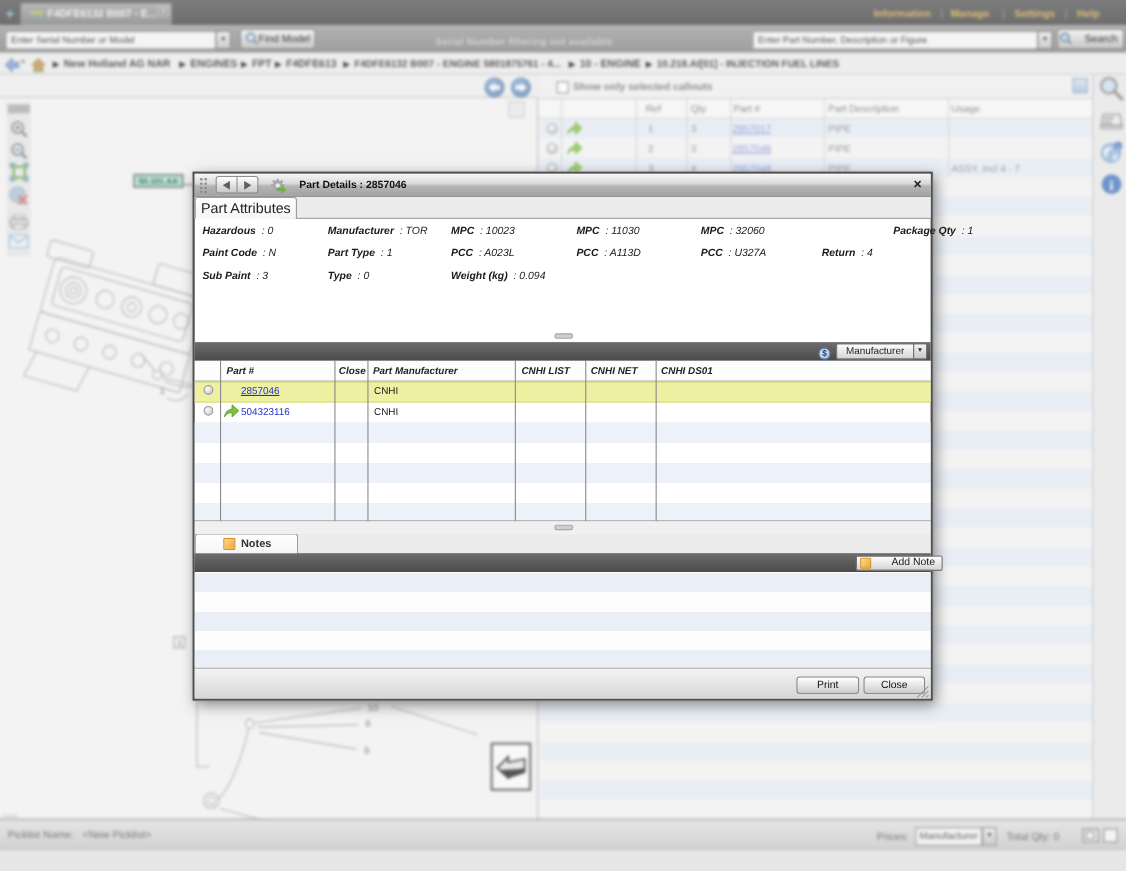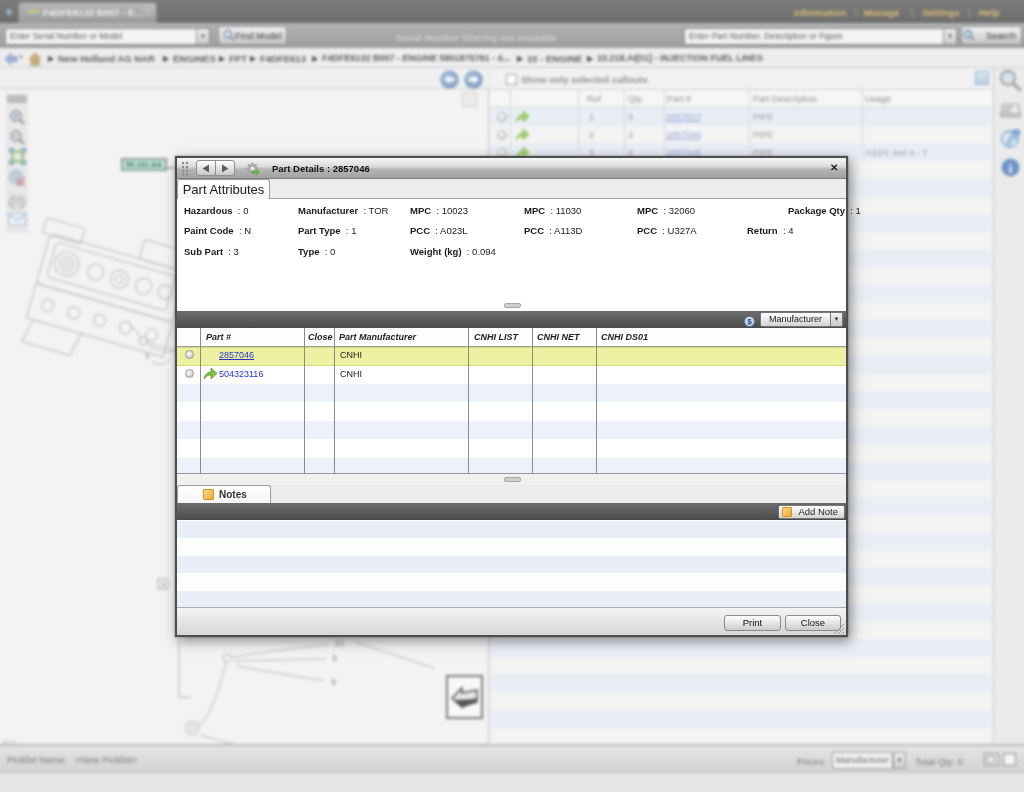--- a/index.html
+++ b/index.html
@@ -8,21 +8,21 @@
   #bg { position:absolute; left:0; top:0; width:1024px; height:792px; filter:blur(1.5px); }
   #modal { position:absolute; left:175px; top:156px; width:673px; height:481px; border:2px solid #4e4e4e; background:#fff; box-shadow:3px 4px 12px rgba(50,50,50,.55), 0 0 2px rgba(0,0,0,.4); font-size:9.5px; color:#1a1a1a; }
   .t9 { font-size:9px; }
   .bc { font-size:9.5px; font-weight:bold; color:#5c5c5c; white-space:nowrap; }
   .sep { font-size:8px; color:#4a4a4a; }
   .hdr { font-size:9px; color:#8f8f8f; }
   .cell { font-size:9px; color:#9a9a9a; }
   .lnk { font-size:9px; color:#98a2d8; text-decoration:underline; }
   .radio { width:10px; height:10px; border-radius:50%; background:radial-gradient(circle at 40% 35%,#fdfdfd,#c0c0c0); border:1px solid #b0b0b0; }
   .ghl { font-size:9px; font-weight:bold; color:#222;font-style:italic; }
-  .att { font-size:9.5px; white-space:nowrap; color:#1a1a1a; }
+  .att { font-size:9.5px; white-space:nowrap; color:#1a1a1a;font-style:italic; }
 </style>
 </head>
 <body>
 <div id="bg">
 
   <div class="abs" style="left:-5px;top:-5px;width:1034px;height:28px;background:linear-gradient(#7f7f7f,#6d6d6d);"></div>
   <div class="abs" style="left:5px;top:4px;font-size:14px;font-weight:bold;color:#9cc6e0;">+</div>
   <div class="abs" style="left:18px;top:2px;width:139px;height:21px;background:linear-gradient(#b7b7b7,#989898);border:1px solid #8b8b8b;border-bottom:none;border-radius:4px 4px 0 0;"></div>
   <div class="abs" style="left:27px;top:10px;width:13px;height:6px;background:linear-gradient(#ddca6e,#8aa8c8);border-radius:2px;"></div>
   <div class="abs" style="left:43px;top:7px;font-size:9.5px;font-weight:bold;color:#f2f2f2;">F4DFE6132 B007 - E...</div>
@@ -304,28 +304,28 @@
 
   <div class="abs" style="left:0;top:21px;width:669px;height:20px;background:#ececec;border-bottom:1px solid #9e9e9e;"></div>
   <div class="abs" style="left:0;top:21px;width:93px;height:20px;background:linear-gradient(#ffffff,#f4f4f4);border:1px solid #9e9e9e;border-bottom:none;border-radius:3px 3px 0 0;font-size:13px;color:#222;line-height:19px;text-align:center;">Part Attributes</div>
   <div class="abs" style="left:1px;top:40px;width:77px;height:2px;background:#fdfdfd;"></div>
 
   <div class="abs att" style="left:7px;top:47px;"><b>Hazardous</b>&nbsp; : 0</div>
   <div class="abs att" style="left:121px;top:47px;"><b>Manufacturer</b>&nbsp; : TOR</div>
   <div class="abs att" style="left:233px;top:47px;"><b>MPC</b>&nbsp; : 10023</div>
   <div class="abs att" style="left:347px;top:47px;"><b>MPC</b>&nbsp; : 11030</div>
   <div class="abs att" style="left:460px;top:47px;"><b>MPC</b>&nbsp; : 32060</div>
-  <div class="abs att" style="left:570px;top:47px;padding-left:41px;"><b>Package Qty</b>&nbsp; : 1</div>
+  <div class="abs att" style="left:594px;top:47px;padding-left:41px;"><b>Package Qty</b>&nbsp; : 1</div>
   <div class="abs att" style="left:7px;top:67px;"><b>Paint Code</b>&nbsp; : N</div>
   <div class="abs att" style="left:121px;top:67px;"><b>Part Type</b>&nbsp; : 1</div>
   <div class="abs att" style="left:233px;top:67px;"><b>PCC</b>&nbsp; : A023L</div>
   <div class="abs att" style="left:347px;top:67px;"><b>PCC</b>&nbsp; : A113D</div>
   <div class="abs att" style="left:460px;top:67px;"><b>PCC</b>&nbsp; : U327A</div>
   <div class="abs att" style="left:570px;top:67px;"><b>Return</b>&nbsp; : 4</div>
-  <div class="abs att" style="left:7px;top:88px;"><b>Sub Part</b>&nbsp; : 3</div>
+  <div class="abs att" style="left:7px;top:88px;"><b>Sub Paint</b>&nbsp; : 3</div>
   <div class="abs att" style="left:121px;top:88px;"><b>Type</b>&nbsp; : 0</div>
   <div class="abs att" style="left:233px;top:88px;"><b>Weight (kg)</b>&nbsp; : 0.094</div>
 
   <div class="abs" style="left:327px;top:145px;width:17px;height:5px;background:#cfcfcf;border:1px solid #a8a8a8;border-radius:2px;"></div>
 
   <div class="abs" style="left:0;top:153px;width:669px;height:17px;background:linear-gradient(#6d6d6d,#4a4a4a);"></div>
   <div class="abs" style="left:567px;top:158px;width:11px;height:11px;border-radius:50%;background:radial-gradient(circle at 40% 30%,#e8f0fa,#9cb8da);border:1px solid #6888b0;color:#1c3e80;font-size:8px;font-weight:bold;text-align:center;line-height:10px;">$</div>
   <div class="abs" style="left:583px;top:154px;width:71px;height:15px;background:linear-gradient(#fefefe,#d4d4d4);border:1px solid #777;border-radius:2px 0 0 2px;font-size:9px;color:#222;line-height:13px;text-align:center;">Manufacturer</div>
   <div class="abs" style="left:654px;top:154px;width:12px;height:15px;background:linear-gradient(#f4f4f4,#c8c8c8);border:1px solid #777;border-left:none;border-radius:0 2px 2px 0;font-size:6px;color:#333;text-align:center;line-height:13px;">▼</div>
 
@@ -358,21 +358,21 @@
 
   <div class="abs" style="left:0;top:316px;width:669px;height:11px;background:#f0f0f0;"></div>
   <div class="abs" style="left:327px;top:319px;width:17px;height:5px;background:#cfcfcf;border:1px solid #a8a8a8;border-radius:2px;"></div>
 
   <div class="abs" style="left:0;top:327px;width:669px;height:19px;background:#ececec;border-bottom:1px solid #9e9e9e;"></div>
   <div class="abs" style="left:0;top:327px;width:94px;height:19px;background:linear-gradient(#ffffff,#f4f4f4);border:1px solid #9e9e9e;border-bottom:none;border-radius:3px 3px 0 0;"></div>
   <div class="abs" style="left:26px;top:331px;width:11px;height:11px;background:linear-gradient(135deg,#fbd98a,#f0a830);border:1px solid #d89020;border-radius:1px;"></div>
   <div class="abs" style="left:42px;top:331px;font-size:10px;font-weight:bold;color:#333;">Notes</div>
 
   <div class="abs" style="left:0;top:345px;width:669px;height:17px;background:linear-gradient(#6d6d6d,#4a4a4a);"></div>
-  <div class="abs" style="left:601px;top:347px;width:67px;height:14px;background:linear-gradient(#fefefe,#d4d4d4);border:1px solid #777;border-radius:2px;font-size:9.5px;color:#222;line-height:12px;text-align:right;padding-right:6px;">Add Note</div>
+  <div class="abs" style="left:601px;top:347px;width:79px;height:14px;background:linear-gradient(#fefefe,#d4d4d4);border:1px solid #777;border-radius:2px;font-size:9.5px;color:#222;line-height:12px;text-align:right;padding-right:6px;">Add Note</div>
   <div class="abs" style="left:605px;top:349px;width:10px;height:10px;background:linear-gradient(135deg,#fbd98a,#f0a830);border:1px solid #d89020;border-radius:1px;"></div>
 
   <div class="abs" style="left:0;top:363px;width:669px;height:86px;background:repeating-linear-gradient(180deg,#e9eef7 0px,#e9eef7 17.5px,#fdfdfd 17.5px,#fdfdfd 35px);"></div>
 
   <div class="abs" style="left:0;top:449px;width:669px;height:28px;background:linear-gradient(#f4f4f4,#d6d6d6);border-top:1px solid #ababab;"></div>
   <div class="abs" style="left:547px;top:457px;width:57px;height:16px;background:linear-gradient(#ffffff,#cccccc);border:1px solid #8a8a8a;border-radius:3px;font-size:9.5px;color:#111;line-height:14px;text-align:center;">Print</div>
   <div class="abs" style="left:608px;top:457px;width:56px;height:16px;background:linear-gradient(#ffffff,#cccccc);border:1px solid #8a8a8a;border-radius:3px;font-size:9.5px;color:#111;line-height:14px;text-align:center;">Close</div>
   <svg class="abs" style="left:656px;top:465px;" width="12" height="12" viewBox="0 0 12 12">
       <path d="M11 1 L1 11 M11 5 L5 11 M11 9 L9 11" stroke="#9a9a9a" stroke-width="1"></path>
     </svg>

